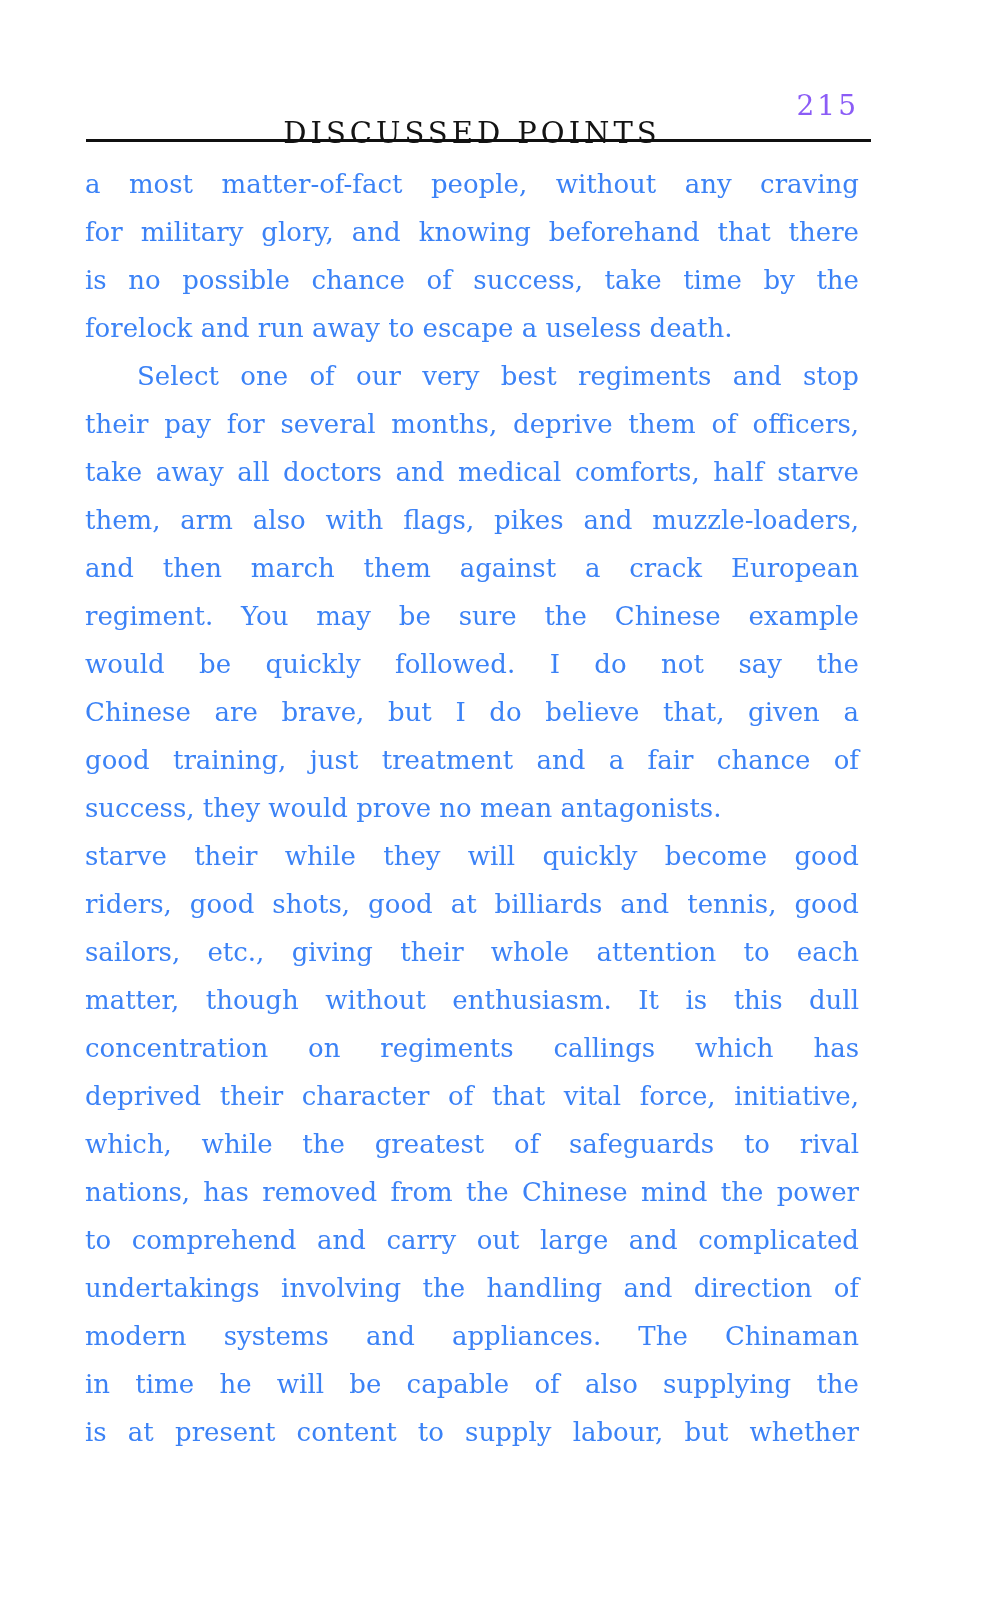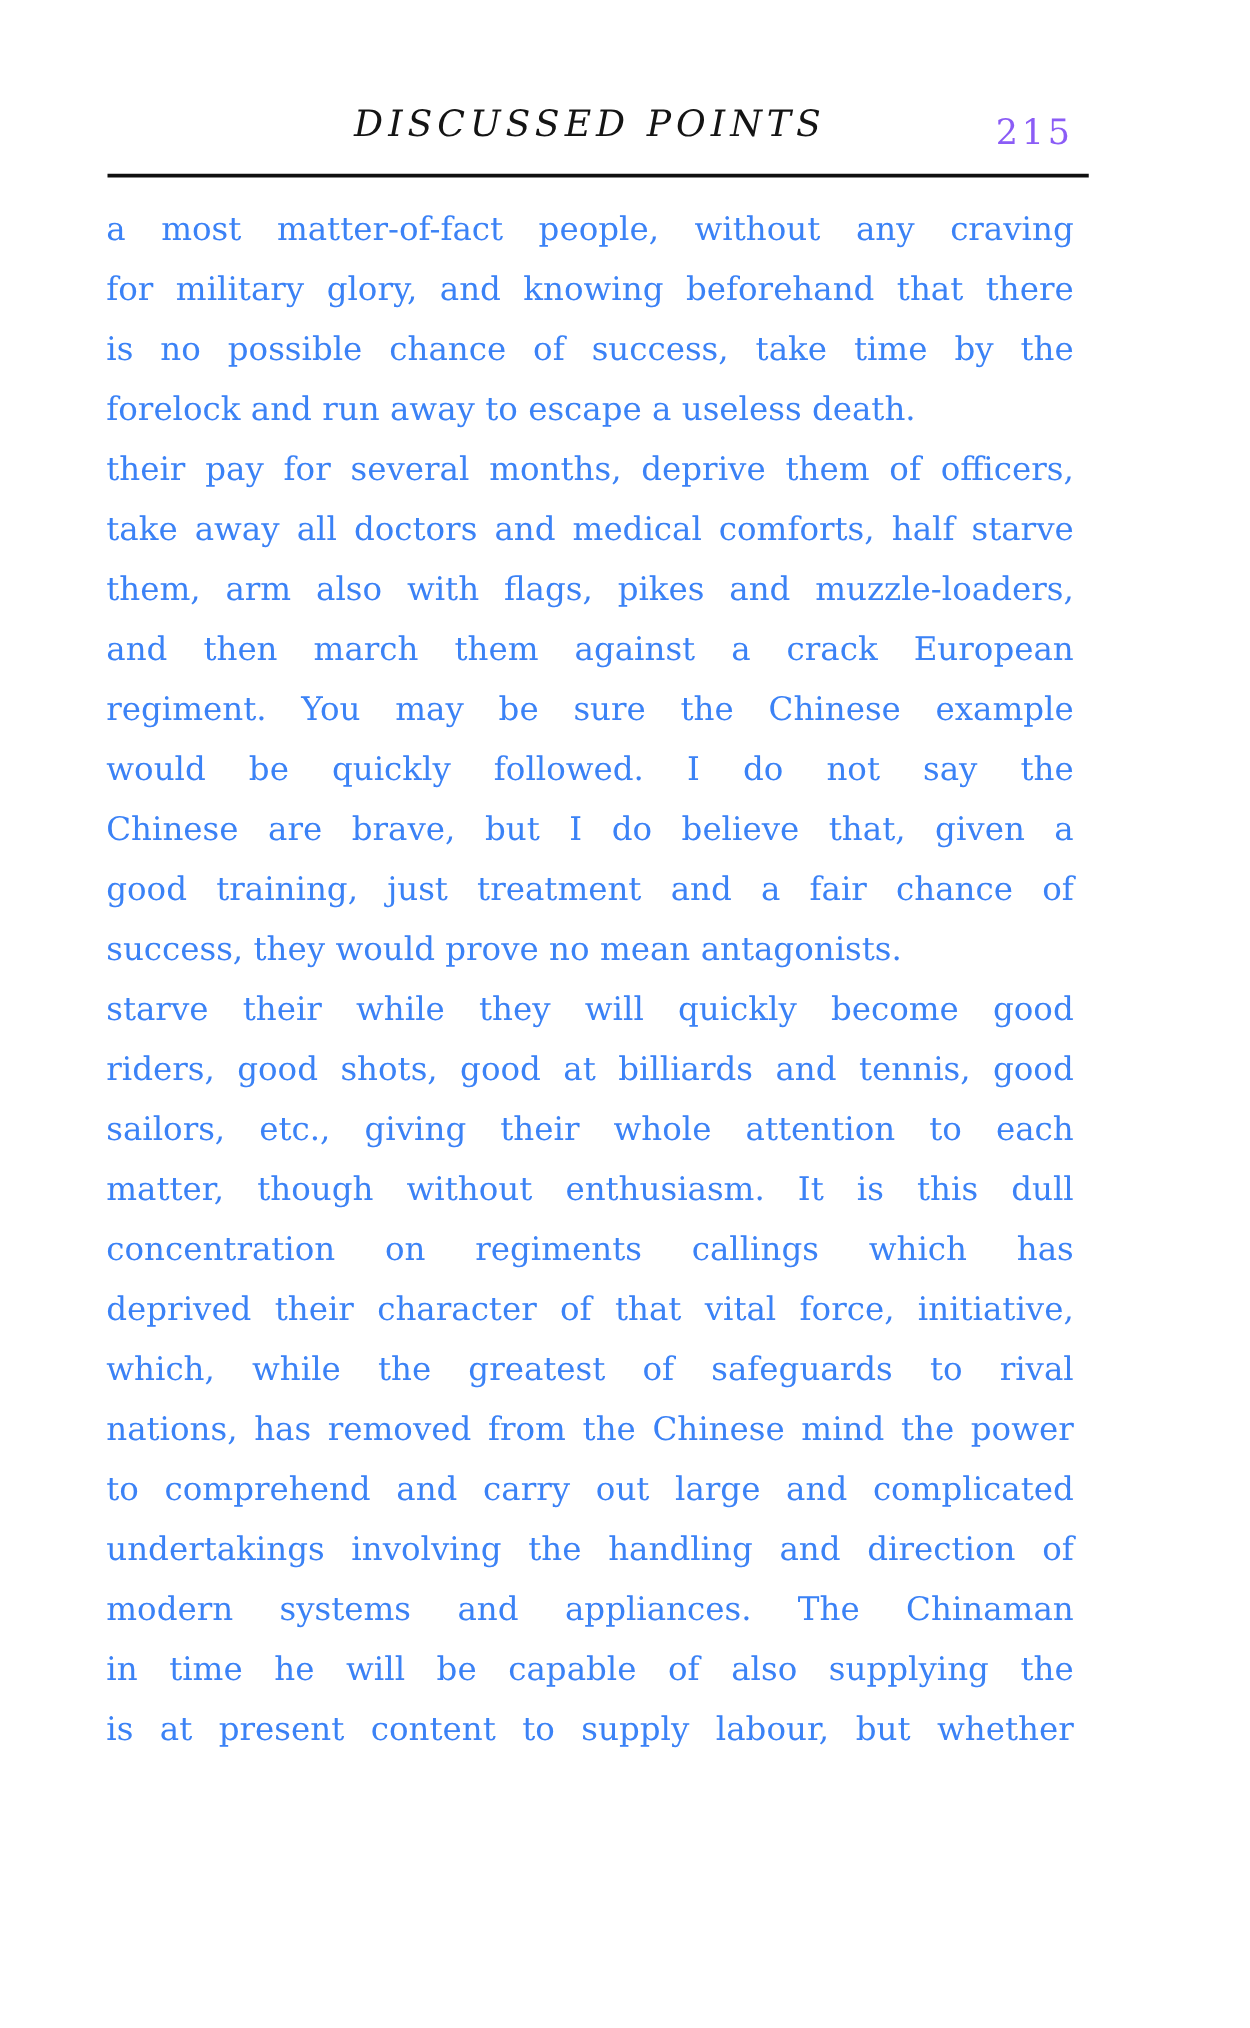--- a/index.html
+++ b/index.html
@@ -19,25 +19,25 @@
   .running-header {
     position: absolute;
     left: 85px;
     top: 82px;
     width: 774px;
     height: 40px;
   }
   .header-title {
     display: block;
     text-align: center;
-    font-style: italic;
     font-size: 29px;
     letter-spacing: 4px;
     color: #141414;
     white-space: nowrap;
+    margin-top: 34px;
   }
   .page-number {
     position: absolute;
     right: 0;
     top: 7px;
     font-size: 28px;
     letter-spacing: 3px;
     color: #8b5cf6;
     font-variant-numeric: oldstyle-nums;
   }
@@ -83,20 +83,21 @@
 
   <div class="header-rule"></div>
 
   <div class="text-block">
 
     <div class="line">a most matter-of-fact people, without any craving</div>
     <div class="line">for military glory, and knowing beforehand that there</div>
     <div class="line">is no possible chance of success, take time by the</div>
     <div class="line endpara">forelock and run away to escape a useless death.</div>
 
+    <div class="line indent">Select one of our very best regiments and stop</div>
     <div class="line">their pay for several months, deprive them of officers,</div>
     <div class="line">take away all doctors and medical comforts, half starve</div>
     <div class="line">them, arm also with flags, pikes and muzzle-loaders,</div>
     <div class="line">and then march them against a crack European</div>
     <div class="line">regiment. You may be sure the Chinese example</div>
     <div class="line">would be quickly followed. I do not say the</div>
     <div class="line">Chinese are brave, but I do believe that, given a</div>
     <div class="line">good training, just treatment and a fair chance of</div>
     <div class="line endpara">success, they would prove no mean antagonists.</div>
 

